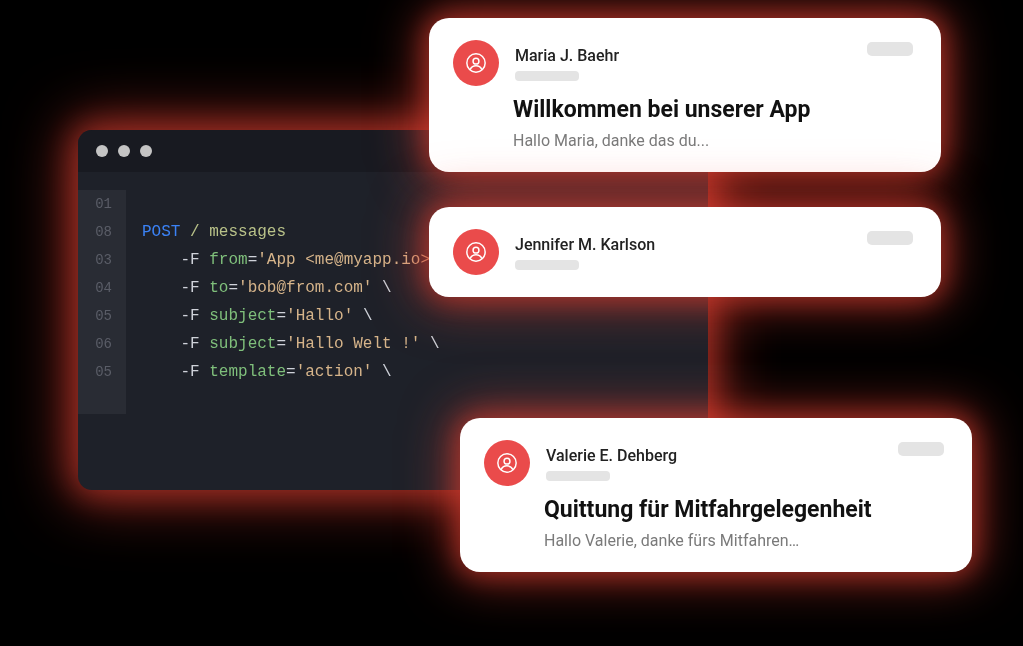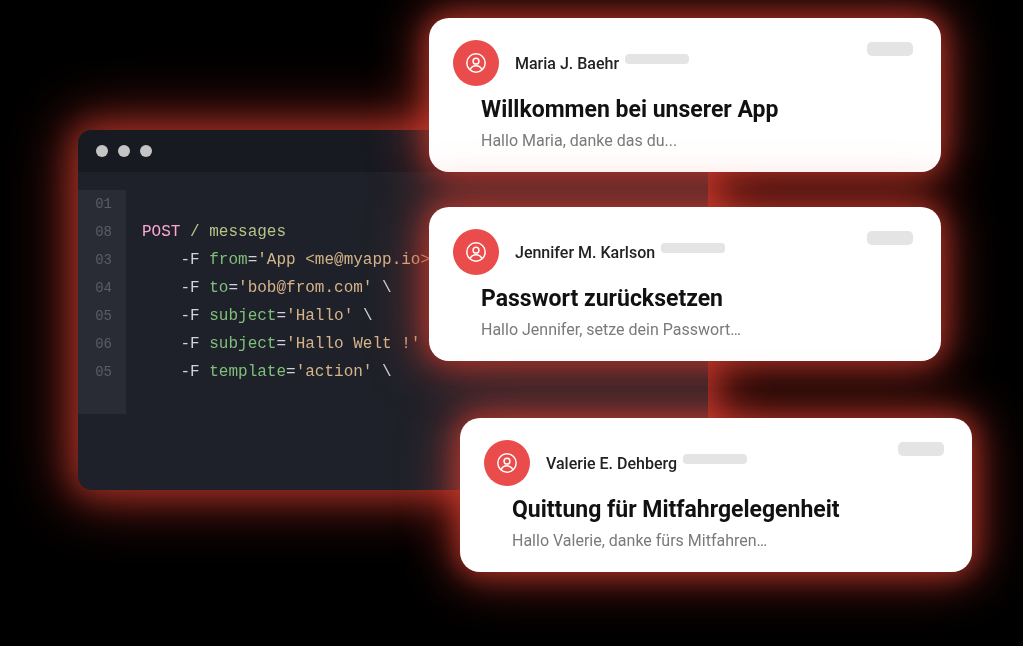--- a/index.html
+++ b/index.html
@@ -57,21 +57,21 @@
       line-height: 28px;
     }
     .gutter div { padding-right: 8px; text-align: right; }
     .code-lines {
       padding-left: 16px;
       font-family: "SFMono-Regular", Consolas, "Liberation Mono", Menlo, monospace;
       font-size: 16px;
       line-height: 28px;
       white-space: pre;
     }
-    .tok-method { color: #f9a8d4; text-align: right; }
+    .tok-method { color: #3b82f6; text-align: right; }
     .tok-path   { color: #b9c289; }
     .tok-flag   { color: #cfd2d9; }
     .tok-key    { color: #7fbf7b; }
     .tok-eq     { color: #cfd2d9; }
     .tok-str    { color: #d6b48a; }
     .tok-cont   { color: #cfd2d9; }
     
     .card {
       position: absolute;
       width: 512px;
@@ -92,21 +92,21 @@
       background: #ea4b4b;
       display: flex;
       align-items: center;
       justify-content: center;
       flex-shrink: 0;
     }
     .avatar svg { width: 22px; height: 22px; }
     .sender-block {
       flex: 1;
       display: flex;
-      flex-direction: row;
+      flex-direction: column;
       gap: 6px;
     }
     .sender-name {
       font-size: 16px;
       color: #222;
       font-weight: 500;
     }
     .placeholder-line {
       width: 64px;
       height: 10px;
@@ -115,21 +115,21 @@
     }
     .timestamp-placeholder {
       width: 46px;
       height: 14px;
       background: #e4e4e4;
       border-radius: 5px;
       align-self: flex-start;
       margin-top: 2px;
     }
     .card-body {
-      margin-left: 28px;
+      margin-left: 60px;
       margin-top: 10px;
     }
     .card-subject {
       font-size: 23px;
       font-weight: 700;
       color: #111;
       line-height: 1.25;
       margin-bottom: 6px;
     }
     .card-preview {
@@ -201,24 +201,20 @@
           <circle cx="12" cy="10" r="3.2"></circle>
           <path d="M5.5 19.2c1.4-2.7 4-4.1 6.5-4.1s5.1 1.4 6.5 4.1"></path>
         </svg>
       </div>
       <div class="sender-block">
         <div class="sender-name">Jennifer M. Karlson</div>
         <div class="placeholder-line"></div>
       </div>
       <div class="timestamp-placeholder"></div>
     </div>
-    <div class="card-body">
-      <div class="card-subject">Passwort zurücksetzen</div>
-      <div class="card-preview">Hallo Jennifer, setze dein Passwort…</div>
-    </div>
   </div>
 
   <div class="card card3">
     <div class="card-header">
       <div class="avatar">
         <svg viewBox="0 0 24 24" fill="none" stroke="#fff" stroke-width="1.6">
           <circle cx="12" cy="12" r="10"></circle>
           <circle cx="12" cy="10" r="3.2"></circle>
           <path d="M5.5 19.2c1.4-2.7 4-4.1 6.5-4.1s5.1 1.4 6.5 4.1"></path>
         </svg>

